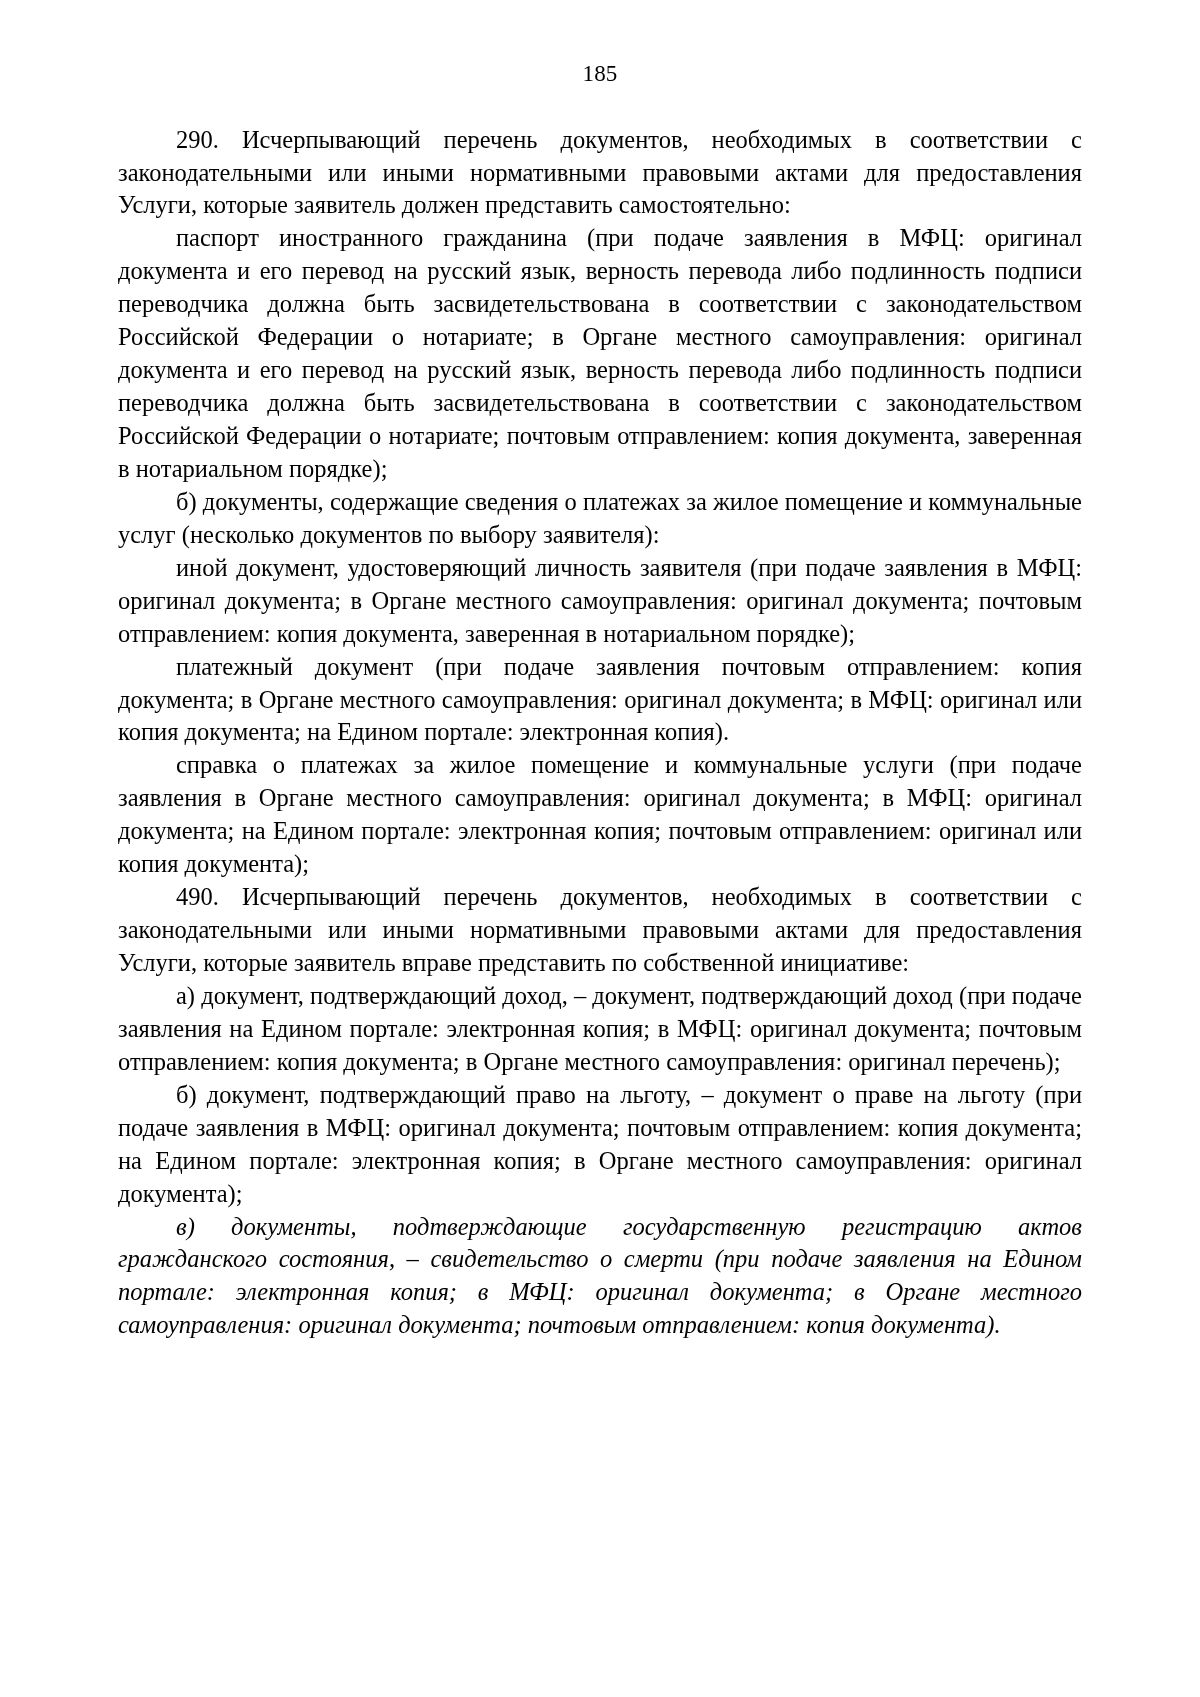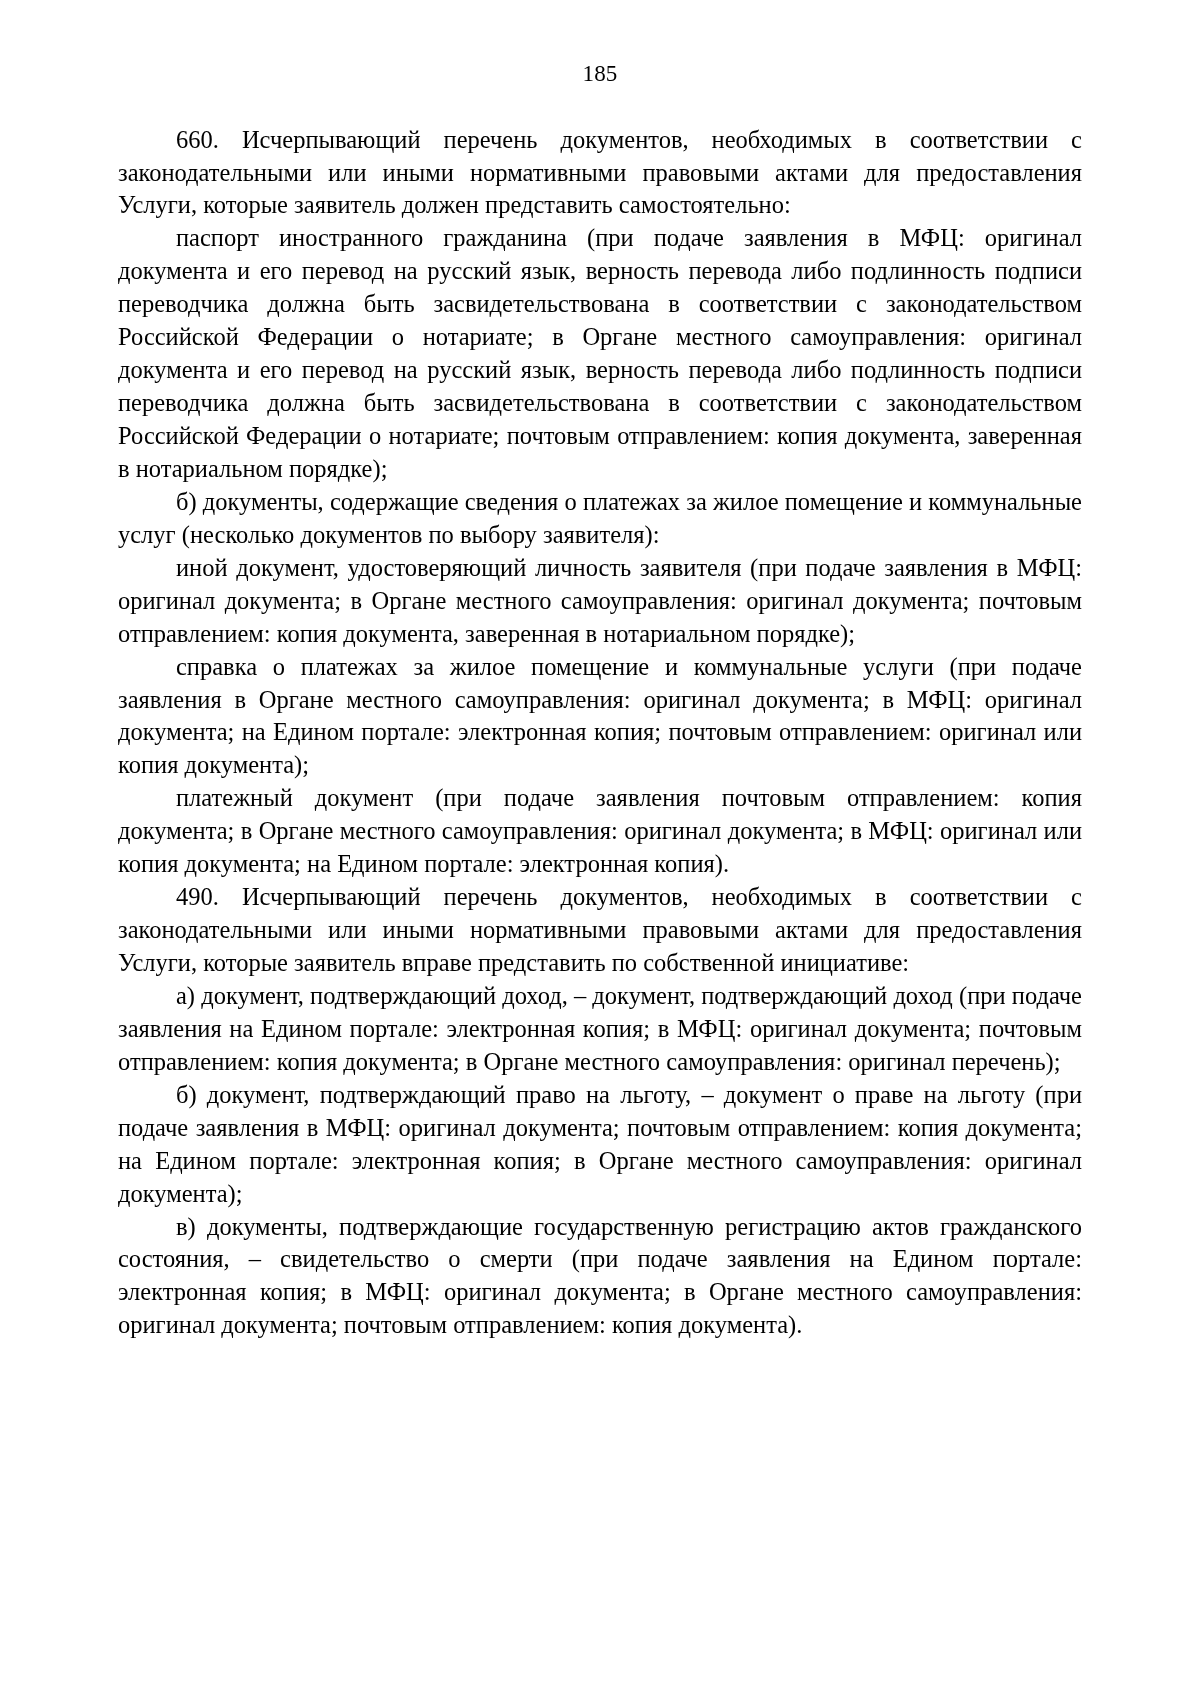--- a/index.html
+++ b/index.html
@@ -35,35 +35,36 @@
     text-justify: inter-word;
     hyphens: none;
   }
   .para {
     margin: 0;
     text-indent: 58px;
     text-align: justify;
   }
   .para:last-child {
     text-align: justify;
+    font-style: italic;
   }
 </style>
 </head>
 <body>
 
 <div class="page">
 
   <div class="page-number">185</div>
 
   <div class="doc-body">
-    <p class="para">660. Исчерпывающий перечень документов, необходимых в соответствии с законодательными или иными нормативными правовыми актами для предоставления Услуги, которые заявитель должен представить самостоятельно:</p>
+    <p class="para">290. Исчерпывающий перечень документов, необходимых в соответствии с законодательными или иными нормативными правовыми актами для предоставления Услуги, которые заявитель должен представить самостоятельно:</p>
     <p class="para">паспорт иностранного гражданина (при подаче заявления в МФЦ: оригинал документа и его перевод на русский язык, верность перевода либо подлинность подписи переводчика должна быть засвидетельствована в соответствии с законодательством Российской Федерации о нотариате; в Органе местного самоуправления: оригинал документа и его перевод на русский язык, верность перевода либо подлинность подписи переводчика должна быть засвидетельствована в соответствии с законодательством Российской Федерации о нотариате; почтовым отправлением: копия документа, заверенная в нотариальном порядке);</p>
     <p class="para">б) документы, содержащие сведения о платежах за жилое помещение и коммунальные услуг (несколько документов по выбору заявителя):</p>
     <p class="para">иной документ, удостоверяющий личность заявителя (при подаче заявления в МФЦ: оригинал документа; в Органе местного самоуправления: оригинал документа; почтовым отправлением: копия документа, заверенная в нотариальном порядке);</p>
+    <p class="para">платежный документ (при подаче заявления почтовым отправлением: копия документа; в Органе местного самоуправления: оригинал документа; в МФЦ: оригинал или копия документа; на Едином портале: электронная копия).</p>
     <p class="para">справка о платежах за жилое помещение и коммунальные услуги (при подаче заявления в Органе местного самоуправления: оригинал документа; в МФЦ: оригинал документа; на Едином портале: электронная копия; почтовым отправлением: оригинал или копия документа);</p>
-    <p class="para">платежный документ (при подаче заявления почтовым отправлением: копия документа; в Органе местного самоуправления: оригинал документа; в МФЦ: оригинал или копия документа; на Едином портале: электронная копия).</p>
     <p class="para">490. Исчерпывающий перечень документов, необходимых в соответствии с законодательными или иными нормативными правовыми актами для предоставления Услуги, которые заявитель вправе представить по собственной инициативе:</p>
     <p class="para">а) документ, подтверждающий доход, – документ, подтверждающий доход (при подаче заявления на Едином портале: электронная копия; в МФЦ: оригинал документа; почтовым отправлением: копия документа; в Органе местного самоуправления: оригинал перечень);</p>
     <p class="para">б) документ, подтверждающий право на льготу, – документ о праве на льготу (при подаче заявления в МФЦ: оригинал документа; почтовым отправлением: копия документа; на Едином портале: электронная копия; в Органе местного самоуправления: оригинал документа);</p>
     <p class="para">в) документы, подтверждающие государственную регистрацию актов гражданского состояния, – свидетельство о смерти (при подаче заявления на Едином портале: электронная копия; в МФЦ: оригинал документа; в Органе местного самоуправления: оригинал документа; почтовым отправлением: копия документа).</p>
   </div>
 
 </div>
 
 </body></html>

